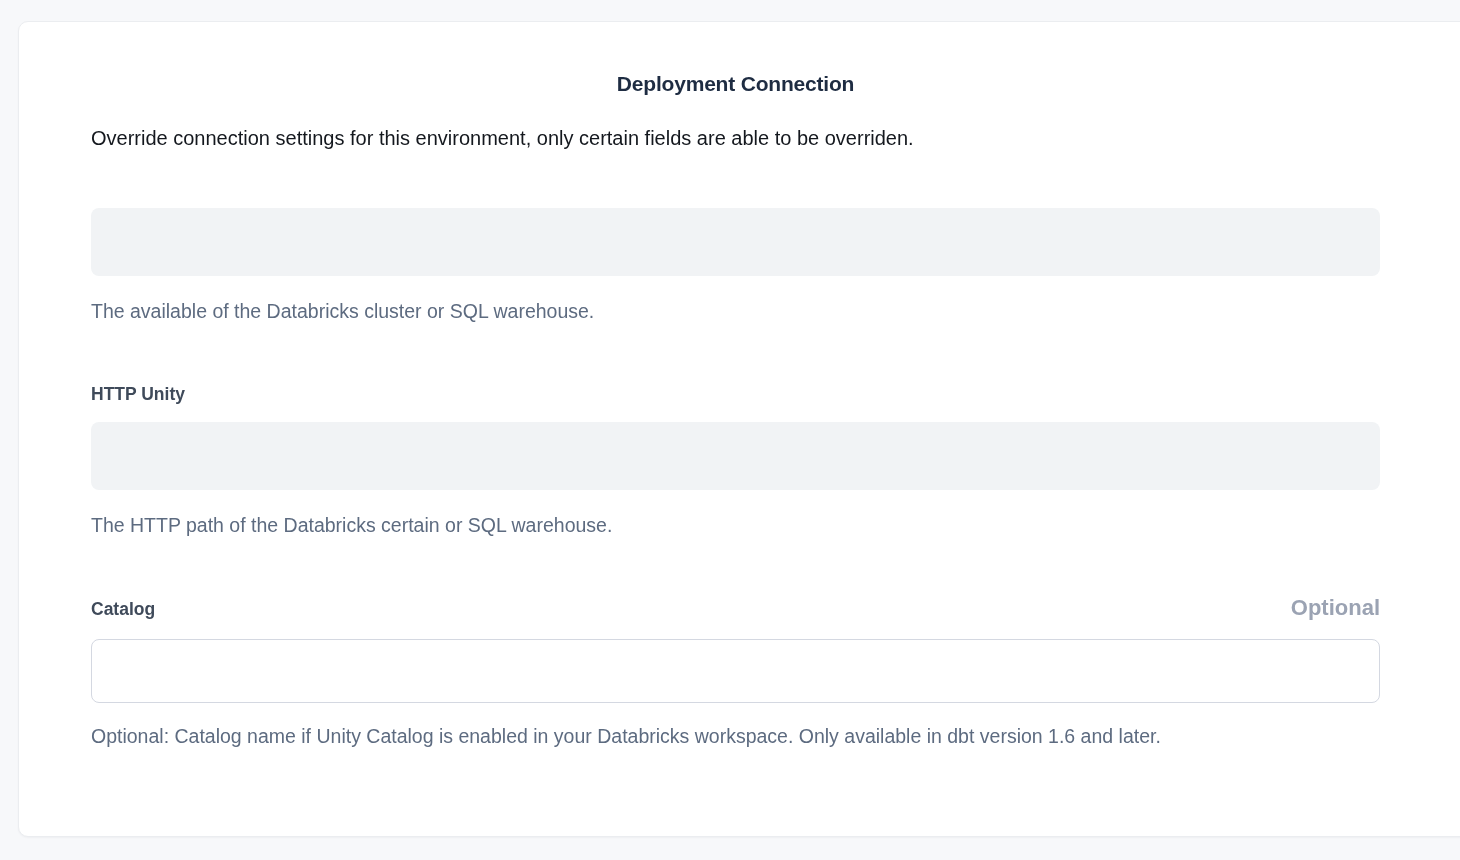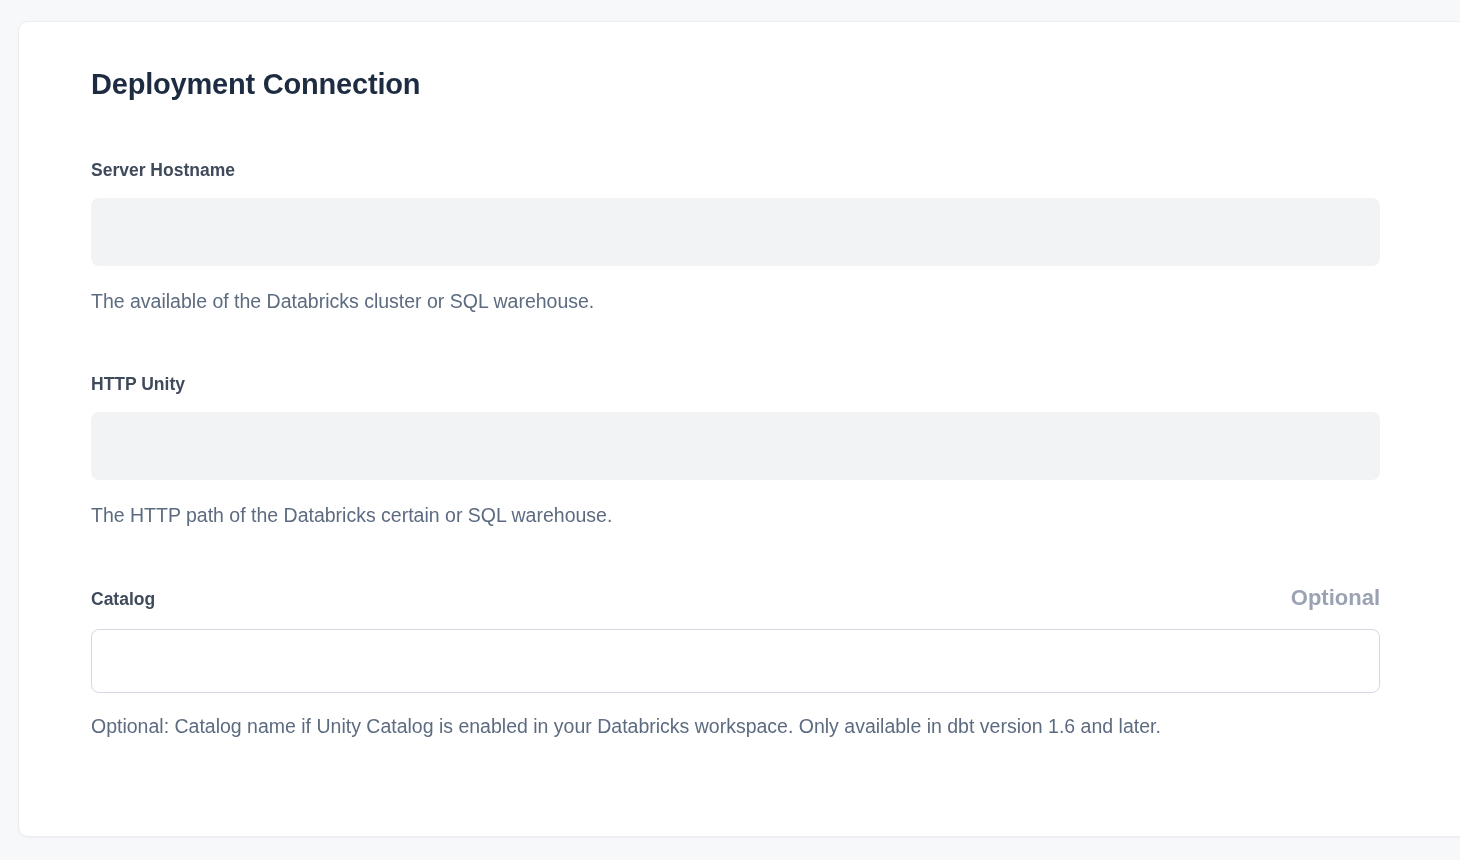--- a/index.html
+++ b/index.html
@@ -22,25 +22,26 @@
     border: 1px solid #ebedf0;
     border-radius: 10px;
     box-shadow: 0 1px 2px rgba(20, 30, 50, 0.04);
   }
   .card-content {
     padding: 44px 0 0 72px;
     width: 1361px; 
   }
   .page-title {
     margin: 0;
-    font-size: 29px;
+    font-size: 21px;
     line-height: 36px;
     font-weight: 700;
     letter-spacing: -0.2px;
     color: #1e2c42;
+    text-align: center;
   }
   .page-subtitle {
     margin: 23px 0 0 0;
     font-size: 20px;
     line-height: 26px;
     font-weight: 400;
     color: #14181e;
   }
   .field-group {
     width: 1289px;
@@ -96,25 +97,23 @@
   .field-help.tight { margin-top: 21px; }
 </style>
 </head>
 <body>
 
 <div class="card">
   <div class="card-content">
 
     <h1 class="page-title">Deployment Connection</h1>
 
+    <p class="page-subtitle">Override connection settings for this environment, only certain fields are able to be overriden.</p>
 
     <div class="field-group first">
-      <div class="field-label-row">
-        <span class="field-label">Server Hostname</span>
-      </div>
       <input type="text" disabled="" class="field-input is-disabled" value="" style="">
       <div class="field-help">The available of the Databricks cluster or SQL warehouse.</div>
     </div>
 
     <div class="field-group rest">
       <div class="field-label-row">
         <span class="field-label">HTTP Unity</span>
       </div>
       <input type="text" disabled="" class="field-input is-disabled" value="" style="">
       <div class="field-help">The HTTP path of the Databricks certain or SQL warehouse.</div>

